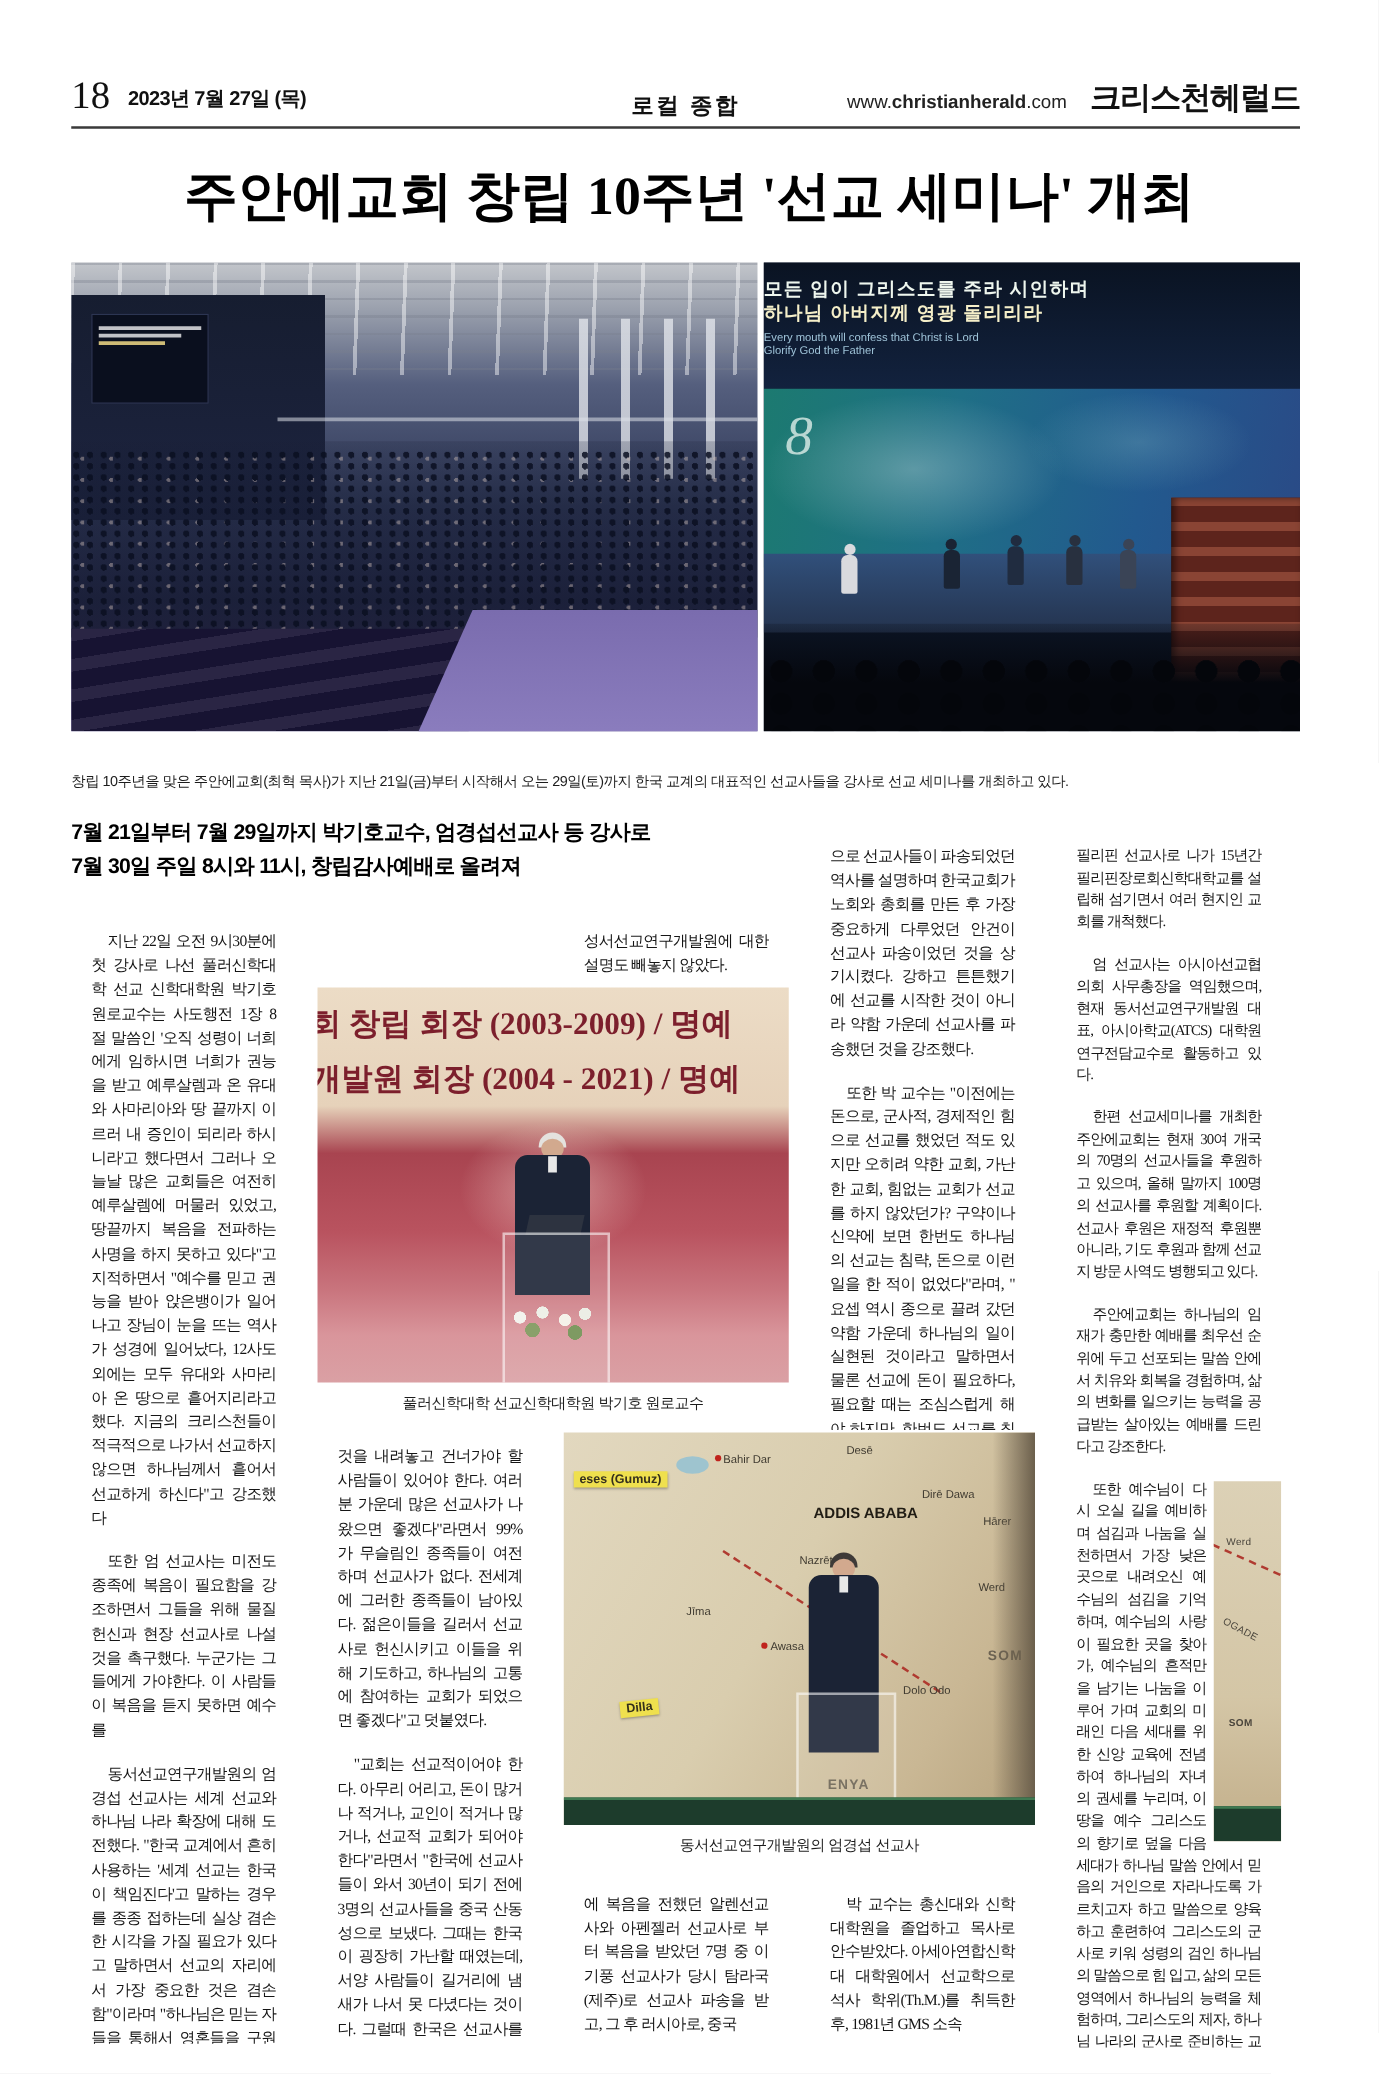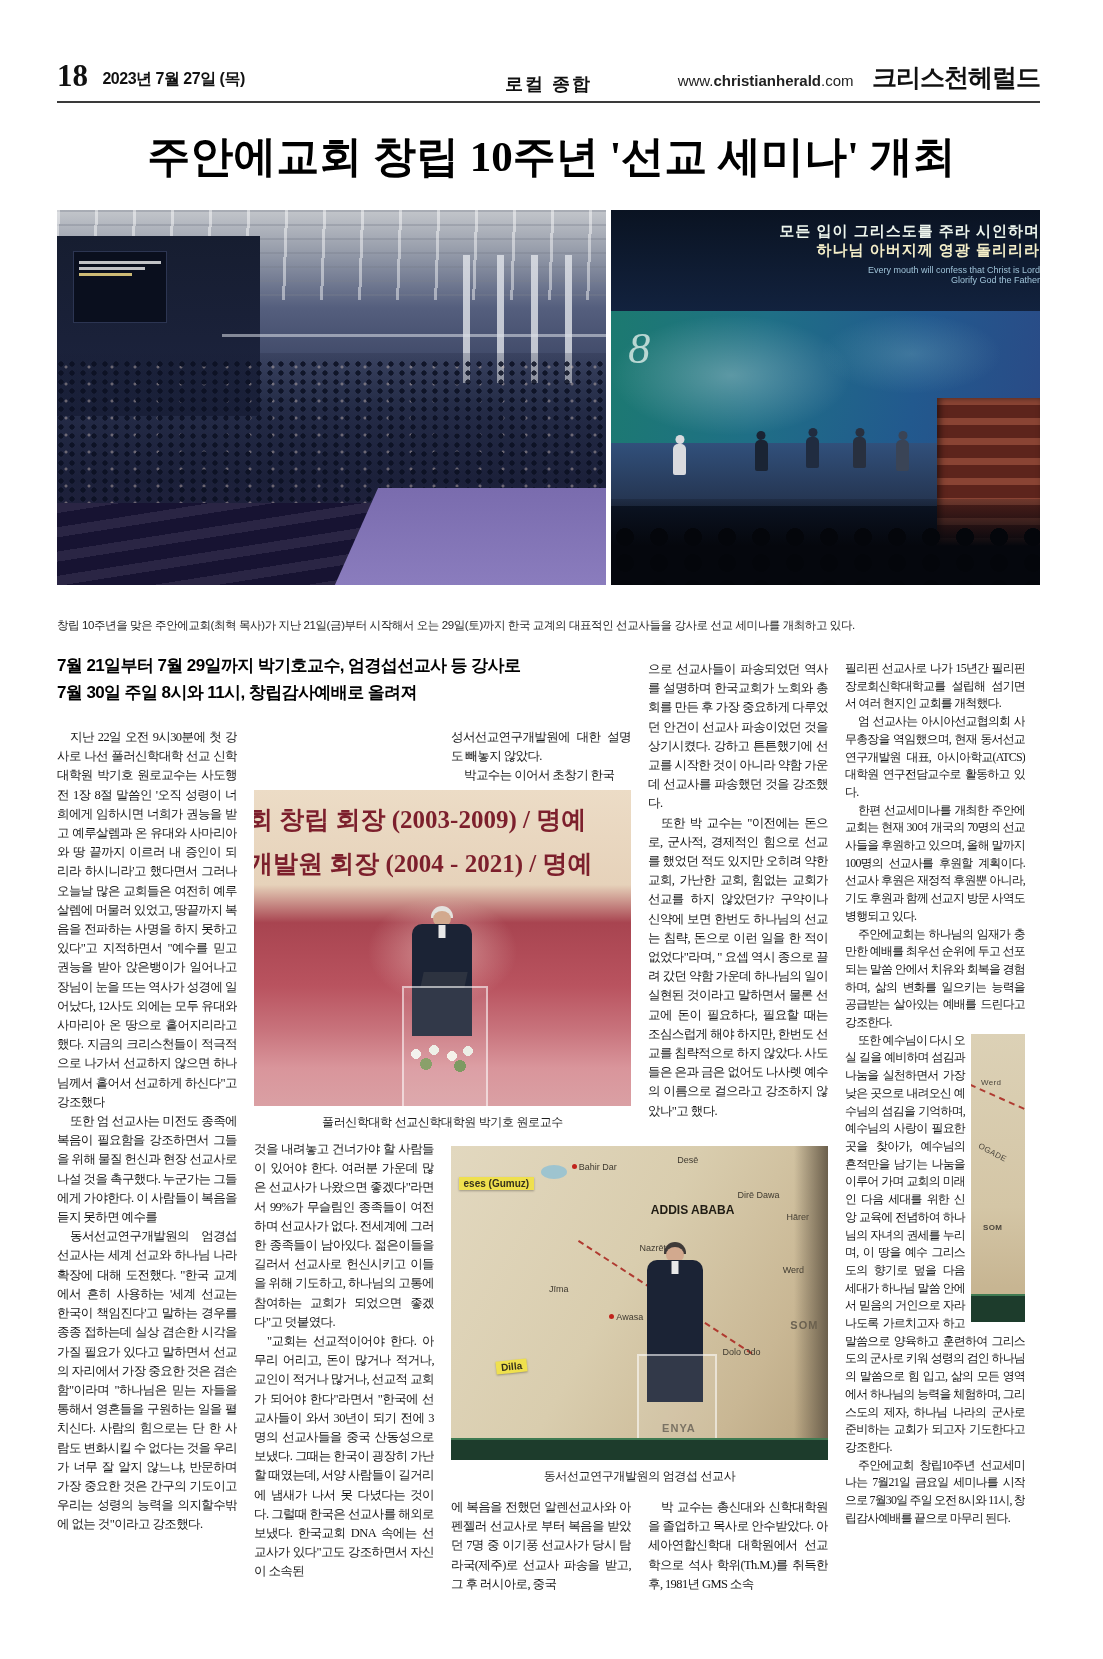--- a/index.html
+++ b/index.html
@@ -1,21 +1,21 @@
 <!DOCTYPE html>
 <html><head>
 <meta charset="utf-8">
 <style>
   html,body{margin:0;padding:0;background:#e9e9e9;}
   .page{position:relative;width:1103px;height:1659px;background:#ffffff;margin:0 auto;overflow:hidden;
         font-family:"Liberation Sans",sans-serif;color:#111;}
   
   .masthead{position:absolute;left:57px;top:52px;width:983px;height:46px;}
   .mh-left{position:absolute;left:0;bottom:4px;white-space:nowrap;}
-  .pagenum{font-family:"Liberation Serif",serif;font-size:31px;font-weight:700;vertical-align:-2px;}
+  .pagenum{font-family:"Liberation Serif",serif;font-size:31px;font-weight:400;vertical-align:-2px;}
   .issue-date{font-size:16px;font-weight:700;margin-left:10px;letter-spacing:-0.5px;}
   .mh-center{position:absolute;left:0;right:0;bottom:2px;text-align:center;font-size:18px;font-weight:800;letter-spacing:2px;}
   .mh-right{position:absolute;right:0;bottom:4px;white-space:nowrap;}
   .site{font-size:15px;color:#222;margin-right:14px;}
   .site b{font-weight:700;}
   .paper{font-size:25px;font-weight:900;letter-spacing:-1px;}
   .mh-rule{position:absolute;left:57px;top:101px;width:983px;height:2px;background:#3a3a3a;}
   
   .headline{position:absolute;left:0;top:128px;width:100%;margin:0;text-align:center;
     font-family:"Liberation Serif",serif;font-weight:700;font-size:43px;letter-spacing:0px;color:#000;}
@@ -40,21 +40,21 @@
   .photoA .heads{position:absolute;left:0;top:40%;width:100%;height:40%;opacity:.85;
     background-image:radial-gradient(circle 2.6px at 4px 4px,#0b1022 97%,transparent),
                      radial-gradient(circle 1.6px at 9px 7px,rgba(214,196,188,0.5) 97%,transparent);
     background-size:11px 9px,23px 17px;}
   .photoA .pews{position:absolute;left:0;bottom:0;width:58%;height:22%;
     background:repeating-linear-gradient(171deg,#2a2544 0 10px,#171332 10px 24px);}
   .photoA .aisle{position:absolute;right:-6%;bottom:-4%;width:52%;height:30%;transform:skew(-24deg);
     background:linear-gradient(180deg,#7a6cae,#8d7fc0);}
   .photoB{left:611px;top:210px;width:429px;height:375px;background:#0d1729;}
   .photoB .band{position:absolute;left:0;top:0;width:100%;height:27%;background:linear-gradient(180deg,#0a1322,#12223e);
-    text-align:right;color:#e8f2e9;}
+    text-align:left;color:#e8f2e9;}
   .photoB .k1{margin-top:12px;font-size:15px;font-weight:700;letter-spacing:1px;color:#eef6ee;}
   .photoB .k2{font-size:15px;font-weight:700;letter-spacing:1px;color:#f5efc9;}
   .photoB .e1{margin-top:5px;font-size:9px;color:#9fc3d8;}
   .photoB .e2{font-size:9px;color:#9fc3d8;}
   .photoB .sea{position:absolute;left:0;top:27%;width:100%;height:38%;
     background:linear-gradient(100deg,#1c7a70 0%,#1f6f86 35%,#22598e 70%,#2a4a86 100%);}
   .photoB .glow{position:absolute;left:0;top:27%;width:100%;height:38%;
     background:radial-gradient(ellipse 40% 60% at 28% 45%,rgba(255,255,255,0.28),transparent 70%),
                radial-gradient(ellipse 30% 40% at 70% 30%,rgba(180,230,220,0.2),transparent 70%);}
   .photoB .eight{position:absolute;left:4%;top:30%;font-size:44px;color:rgba(235,245,240,0.75);
@@ -73,21 +73,21 @@
   .photoB .stairs{position:absolute;right:0;bottom:8%;width:24%;height:42%;
     background:repeating-linear-gradient(180deg,#8a4434 0 7px,#5d241c 7px 20px);box-shadow:inset 3px 0 6px rgba(0,0,0,.5);}
   
   .lead-caption{position:absolute;left:57px;top:618px;width:983px;font-size:11.5px;color:#1c1c1c;letter-spacing:-0.4px;}
   .subhead{position:absolute;left:57px;top:652px;width:580px;font-size:17px;font-weight:700;
     line-height:27px;letter-spacing:-0.6px;color:#000;}
   
   .pcol{position:absolute;width:180px;overflow:hidden;text-align:justify;
     font-family:"Liberation Serif",serif;font-size:12.5px;line-height:19.2px;letter-spacing:-0.6px;
     word-break:break-all;color:#151515;}
-  .pcol p{margin:0;text-indent:13px;}
+  .pcol p{margin:16px;text-indent:13px;}
   .pcol p.cont{text-indent:0;}
   .col1{left:57px;top:728px;height:907px;}
   .col2t{left:254px;top:728px;height:58px;}
   .col2b{left:254px;top:1140px;height:495px;}
   .col3t{left:451px;top:728px;height:58px;}
   .col3b{left:451px;top:1498px;height:140px;}
   .col4t{left:648px;top:660px;height:484px;}
   .col4b{left:648px;top:1498px;height:140px;}
   .col5{left:845px;top:660px;height:978px;font-size:11.9px;line-height:17.7px;letter-spacing:-0.75px;}
   .map-sliver{float:right;width:54px;height:288px;margin:2px 0 4px 6px;position:relative;overflow:hidden;

